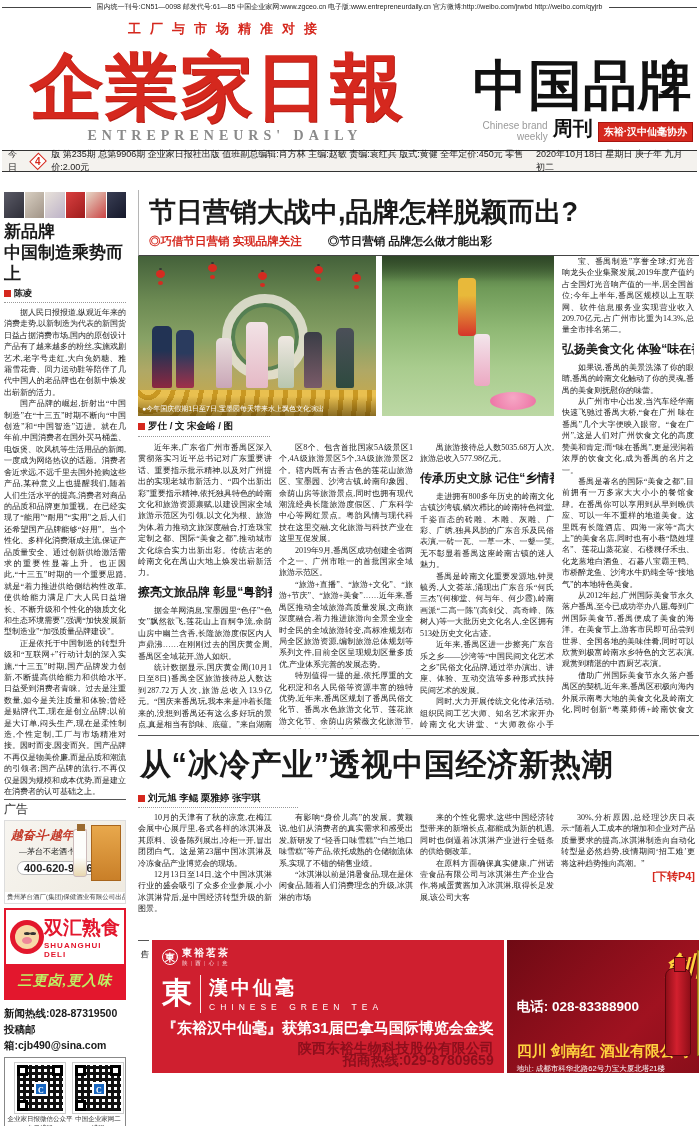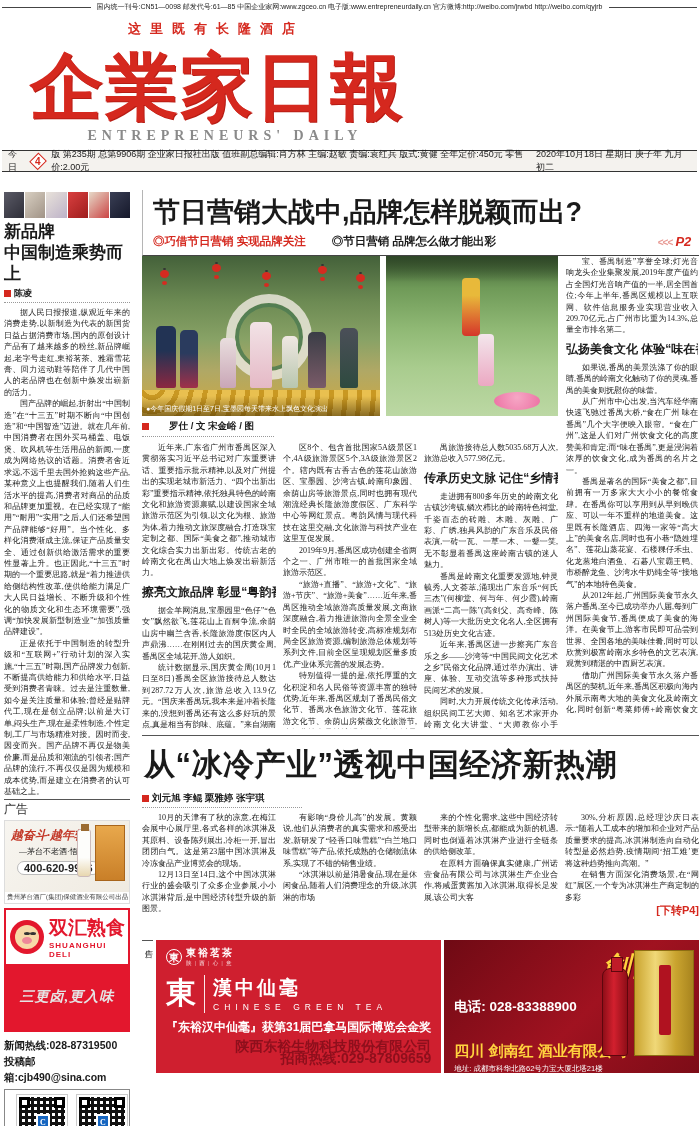--- a/index.html
+++ b/index.html
@@ -49,27 +49,27 @@
   .moutai { border:1px solid #ddd; background:linear-gradient(135deg,#f7f5f0,#efeae0); height:84px; position:relative; overflow:hidden; margin-top:2px; }
   .moutai .slg { color:#c33a2a; font-size:12px; font-weight:900; font-style:italic; padding:6px 0 0 6px; font-family:"Liberation Serif",serif; }
   .moutai .prd { font-size:8px; color:#222; padding:2px 0 0 14px; }
   .moutai .phone { font-size:11px; font-weight:bold; color:#222; background:#fff; border:1px solid #bbb; border-radius:7px; display:inline-block; padding:0 6px; margin:4px 0 0 12px; font-family:"Liberation Sans",sans-serif; }
   .moutai .btl { position:absolute; right:38px; top:8px; width:14px; height:48px; background:linear-gradient(180deg,#fdfdfb 60%,#e8d7b0); border-radius:3px; border:1px solid #cbb; }
   .moutai .btl::before { content:""; position:absolute; top:-6px; left:3px; width:8px; height:7px; background:#9a6a30; }
   .moutai .box { position:absolute; right:4px; top:4px; width:30px; height:56px; background:linear-gradient(180deg,#e8a84c,#c97f28); border:1px solid #a8651c; }
   .moutai .co { position:absolute; bottom:0; left:0; right:0; font-size:6.5px; color:#444; background:#fff; padding:1px 2px; white-space:nowrap; overflow:hidden; }
 
   .shuanghui { border:2px solid #e3172d; margin-top:4px; }
-  .sh-top { display:flex; align-items:center; gap:5px; padding:5px 4px; background:#fff; }
+  .sh-top { display:flex; align-items:center; padding:5px 4px; background:#fff; }
   .pig { width:34px; height:34px; border-radius:50%; background:#e3172d; position:relative; flex:0 0 auto; }
   .pig::before { content:""; position:absolute; inset:5px; border-radius:50%; background:#f7d9a8; }
   .pig::after { content:""; position:absolute; left:12px; top:17px; width:10px; height:7px; border-radius:50%; background:#e89; box-shadow:0 -7px 0 -2px #333, 6px -7px 0 -2px #333; }
   .sh-name { color:#e3172d; font-size:19px; font-weight:900; font-family:"Liberation Sans",sans-serif; white-space:nowrap; }
   .sh-en { color:#e3172d; font-size:8px; font-weight:bold; letter-spacing:1px; font-family:"Liberation Sans",sans-serif; }
-  .sh-band { background:#e3172d; color:#e5e5e5; text-align:center; font-size:14px; font-weight:900; font-style:italic; padding:24px 0; font-family:"Liberation Serif",serif; letter-spacing:1px; }
+  .sh-band { background:#e3172d; color:#bef264; text-align:center; font-size:14px; font-weight:900; font-style:italic; padding:8px 0; font-family:"Liberation Serif",serif; letter-spacing:1px; }
 
   .contact { margin-top:5px; font-size:10.5px; font-weight:bold; font-family:"Liberation Sans",sans-serif; line-height:16px; }
   .qrbox { border:1px solid #888; margin-top:4px; padding:5px 2px 3px 2px; display:flex; justify-content:space-around; text-align:center; }
   .qr { width:50px; height:50px; position:relative; margin:0 auto; background-image:repeating-linear-gradient(0deg,#111 0 3px,transparent 3px 6px),repeating-linear-gradient(90deg,#111 0 3px,transparent 3px 6px); background-color:#fff; border:2px solid #fff; outline:1px solid #ccc; }
   .qr .eye { position:absolute; width:11px; height:11px; background:#fff; border:3px solid #000; }
   .qr .e1{ top:0; left:0; } .qr .e2{ top:0; right:0; } .qr .e3{ bottom:0; left:0; }
   .qr .logo { position:absolute; top:17px; left:17px; width:14px; height:14px; background:#1565c0; border:2px solid #fff; color:#fff; font-size:8px; line-height:13px; font-weight:bold; }
   .qrcap { font-size:6.5px; color:#333; margin-top:2px; }
 
   
@@ -89,21 +89,21 @@
   .photo1 { width:238px; height:160px; position:relative; overflow:hidden; background:linear-gradient(180deg,#44613a 0%,#6c8a53 28%,#88a266 52%,#b0a865 72%,#d0a93f 100%); }
   .arch { position:absolute; left:84px; top:38px; width:86px; height:86px; border-radius:50%; border:9px solid #e9e6da; box-shadow:inset 0 0 0 4px #4f7c52; opacity:.85; }
   .lantern { position:absolute; width:9px; height:8px; border-radius:50%; background:#d52b20; box-shadow:0 9px 0 -2px #d52b20, 0 -5px 0 -3px #333; }
   .figure { position:absolute; bottom:28px; border-radius:5px 5px 2px 2px; }
   .boat { position:absolute; bottom:0; left:0; right:0; height:26px; background:repeating-radial-gradient(circle at 10px -4px, #e9c050 0 9px, #c99822 9px 14px); }
   .cap { position:absolute; bottom:0; left:0; right:0; font-size:7px; color:#fff; background:linear-gradient(0deg,rgba(60,40,0,.55),transparent); padding:8px 4px 2px 4px; font-family:"Liberation Sans",sans-serif; }
   .photo2 { width:172px; height:160px; position:relative; overflow:hidden; background:linear-gradient(180deg,#3f5e33 0%,#6f9a58 20%,#8fb874 45%,#a9cc8e 70%,#bcd8a4 100%); }
   .puppet { position:absolute; border-radius:4px; }
   .lotus { position:absolute; bottom:6px; right:18px; width:46px; height:18px; border-radius:50%; background:radial-gradient(circle at 50% 30%, #f6a7c5, #ec6fa2); }
 
-  .art-byline { display:flex; align-items:center; gap:20px; font-size:9.5px; font-weight:bold; border-bottom:1px dotted #999; padding:4px 0 3px 0; width:132px; font-family:"Liberation Sans",sans-serif; }
+  .art-byline { display:flex; align-items:center; gap:3px; font-size:9.5px; font-weight:bold; border-bottom:1px dotted #999; padding:4px 0 3px 0; width:132px; font-family:"Liberation Sans",sans-serif; }
   .threecol { display:flex; gap:7px; margin-top:5px; height:287px; overflow:hidden; }
   .threecol .c { width:134px; overflow:hidden; }
   .colsub { font-size:12px; font-weight:900; text-align:center; margin:5px 0 4px 0; font-family:"Liberation Sans",sans-serif; white-space:nowrap; }
   .col4 { width:132px; overflow:hidden; height:460px; }
 
   .h-div { border-top:1px solid #555; margin:6px 0 0 0; }
 
   .bottom-story { padding-top:4px; }
   .bs-head { font-size:31px; font-weight:900; font-family:"Liberation Sans",sans-serif; padding:4px 0 4px 2px; white-space:nowrap; letter-spacing:0.5px; }
   .bs-byline { display:flex; align-items:center; gap:3px; font-size:9.5px; font-weight:bold; border-bottom:1px dotted #999; width:160px; padding:2px 0; font-family:"Liberation Sans",sans-serif; }
@@ -117,21 +117,21 @@
   .tea { flex:1; background:#cf1f2f; color:#fff; position:relative; padding:6px 10px; overflow:hidden; }
   .tea-logo { display:flex; align-items:center; gap:4px; }
   .tea-circle { width:16px; height:16px; border:1px solid #fff; border-radius:50%; font-size:10px; line-height:15px; text-align:center; font-weight:bold; }
   .tea-logoname { font-size:10px; font-weight:bold; letter-spacing:2px; }
   .tea-logosub { font-size:5.5px; opacity:.85; letter-spacing:1px; }
   .tea-main { display:flex; align-items:center; gap:8px; margin-top:6px; }
   .tea-big { font-size:30px; font-weight:900; font-family:"Liberation Serif",serif; }
   .tea-sep { width:1px; height:38px; background:#fff; opacity:.9; }
   .tea-name { font-size:19px; font-weight:900; font-family:"Liberation Serif",serif; letter-spacing:3px; white-space:nowrap; }
   .tea-en { font-size:8.5px; letter-spacing:5px; margin-top:1px; font-family:"Liberation Sans",sans-serif; }
-  .tea-award { font-size:12px; font-weight:900; margin-top:5px; white-space:nowrap; font-family:"Liberation Sans",sans-serif; }
+  .tea-award { font-size:15px; font-weight:900; margin-top:5px; white-space:nowrap; font-family:"Liberation Sans",sans-serif; }
   .tea-co { font-size:14px; font-weight:bold; color:#8d0f1c; text-align:right; margin-top:4px; line-height:12px; font-family:"Liberation Sans",sans-serif; }
 
   .jn { width:256px; background:linear-gradient(135deg,#6f0a14,#a01220 55%,#7c0c17); position:relative; color:#fff; padding:8px 10px; overflow:hidden; }
   .jn-brand { color:#ffd23e; font-size:27px; font-weight:900; font-family:"Liberation Serif",serif; font-style:italic; letter-spacing:2px; text-shadow:1px 1px 0 #5a060d;text-align:right; }
   .jn-phone { font-size:13.5px; font-weight:bold; margin-top:14px; font-family:"Liberation Sans",sans-serif; }
   .jn-co { color:#ffd23e; font-size:15px; font-weight:bold; margin-top:26px; font-family:"Liberation Sans",sans-serif; }
   .jn-addr { font-size:7.5px; margin-top:3px; font-family:"Liberation Sans",sans-serif; }
   .jn-box { position:absolute; right:6px; top:10px; width:60px; height:106px; background:linear-gradient(90deg,#caa42f,#f0d878 35%,#caa42f 70%,#a8841e); border:1px solid #8d6d12; }
   .jn-box i { position:absolute; left:24px; top:14px; width:12px; height:70px; background:#b01220; border-radius:2px; }
   .jn-bottle { position:absolute; right:72px; top:28px; width:26px; height:88px; background:linear-gradient(90deg,#8f0e18,#d2202e 45%,#8f0e18); border-radius:8px 8px 3px 3px; border:1px solid #5f060d; }
@@ -139,25 +139,36 @@
 </style>
 </head>
 <body>
 
 <div class="topbar">
   <div class="rule"></div>
   <div class="txt">国内统一刊号:CN51—0098  邮发代号:61—85  中国企业家网:www.zgceo.cn  电子版:www.entrepreneurdaily.cn  官方微博:http://weibo.com/jrwbd  http://weibo.com/qyjrb</div>
   <div class="rule"></div>
 </div>
 
-<div class="slogan">这里既有长隆酒店</div>
+<div class="slogan">工厂与市场精准对接</div>
 <div class="masthead">
   <div class="mast-left">
     <div class="paper-title">企業家日報</div>
     <div class="paper-en">ENTREPRENEURS'  DAILY</div>
+  </div>
+  <div class="mast-right">
+    <div class="brand-cn">中国品牌</div>
+    <div class="brand-sub">
+      <div class="brand-en">
+        <div>Chinese  brand</div>
+        <div>weekly</div>
+      </div>
+      <div class="brand-weekly">周刊</div>
+      <div class="sponsor">东裕·汉中仙毫协办</div>
+    </div>
   </div>
 </div>
 
 <div class="infobar">
   <span>今日</span>
   <span class="diamond">
       <span>4</span>
     </span>
   <span>版 第235期 总第9906期 企业家日报社出版 值班副总编辑:肖方林 主编:赵敏 责编:袁红兵 版式:黄健 全年定价:450元 零售价:2.00元</span>
   <span class="right">2020年10月18日 星期日 庚子年 九月初二</span>
@@ -174,21 +185,21 @@
       <div style="background:linear-gradient(135deg,#e6d9c8,#cb4444)"></div>
       <div style="background:linear-gradient(135deg,#3a3f55,#15182a)"></div>
     </div>
     <div class="side-title">新品牌</div>
     <div class="side-title">中国制造乘势而上</div>
     <div class="side-byline">
       <span class="redsq"></span>
       <span>陈凌</span>
     </div>
     <div class="side-text bodytext">
-      <p>据人民日报报道,纵观近年来的消费走势,以新制造为代表的新国货日益占据消费市场,国内的原创设计产品有了越来越多的粉丝,新品牌崛起,老字号走红,東裕茗茶、雅霜雪花膏、回力运动鞋等陪伴了几代中国人的老品牌也在创新中焕发出崭新的活力。</p>
+      <p>据人民日报报道,纵观近年来的消费走势,以新制造为代表的新国货日益占据消费市场,国内的原创设计产品有了越来越多的粉丝,实施戏剧艺术,老字号走红,大白兔奶糖、雅霜雪花膏、回力运动鞋等陪伴了几代中国人的老品牌也在创新中焕发出崭新的活力。</p>
       <p>国产品牌的崛起,折射出“中国制造”在“十三五”时期不断向“中国创造”和“中国智造”迈进。就在几年前,中国消费者在国外买马桶盖、电饭煲、吹风机等生活用品的新闻,一度成为网络热议的话题。消费者舍近求远,不远千里去国外抢购这些产品,某种意义上也提醒我们,随着人们生活水平的提高,消费者对商品的品质和品牌更加重视。在已经实现了“能用”“耐用”“实用”之后,人们还希望国产品牌能够“好用”。当个性化、多样化消费渐成主流,保证产品质量安全、通过创新供给激活需求的重要性显著上升。也正因此,“十三五”时期的一个重要思路,就是“着力推进供给侧结构性改革,使供给能力满足广大人民日益增长、不断升级和个性化的物质文化和生态环境需要”,强调“加快发展新型制造业”“加强质量品牌建设”。</p>
       <p>正是依托于中国制造的转型升级和“互联网+”行动计划的深入实施,“十三五”时期,国产品牌发力创新,不断提高供给能力和供给水平,日益受到消费者青睐。过去是注重数量,如今是关注质量和体验;曾经是贴牌代工,现在是创立品牌;以前是大订单,闷头生产,现在是柔性制造,个性定制,工厂与市场精准对接。因时而变,因变而兴。国产品牌不再仅是物美价廉,而是品质和潮流的引领者;国产品牌的流行,不再仅仅是因为规模和成本优势,而是建立在消费者的认可基础之上。</p>
     </div>
     <div class="adlabel">广告</div>
 
     <div class="moutai">
       <div class="slg">越奋斗·越年轻</div>
       <div class="prd">—茅台不老酒·悟—</div>
       <div class="phone">400-620-9996</div>
       <div class="btl"></div>
@@ -335,21 +346,20 @@
         <div class="c">
           <p>有影响“身价儿高”的发展。黄颖说,他们从消费者的真实需求和感受出发,新研发了“轻香口味雪糕”“白兰地口味雪糕”等产品,依托成熟的仓储物流体系,实现了不错的销售业绩。</p>
           <p>“冰淇淋以前是消暑食品,现在是休闲食品,随着人们消费理念的升级,冰淇淋的市场</p>
         </div>
         <div class="c">
           <p>来的个性化需求,这些中国经济转型带来的新增长点,都能成为新的机遇,同时也倒逼着冰淇淋产业进行全链条的供给侧改革。</p>
           <p>在原料方面确保真实健康,广州诺壹食品有限公司与冰淇淋生产企业合作,将咸蛋黄酱加入冰淇淋,取得长足发展,该公司大客</p>
         </div>
         <div class="c">
           <p>30%,分析原因,总经理沙庆日表示:“随着人工成本的增加和企业对产品质量要求的提高,冰淇淋制造向自动化转型是必然趋势,疫情期间‘招工难’更将这种趋势推向高潮。”</p>
-          <p>在销售方面深化消费场景,在“网红”展区,一个专为冰淇淋生产商定制的多彩</p>
           <div class="jump">[下转P4]</div>
         </div>
       </div>
     </div>
 
     <div class="ad-band">
       <div class="ad-vlabel">广告</div>
 
       <div class="tea">
         <div class="tea-logo">

